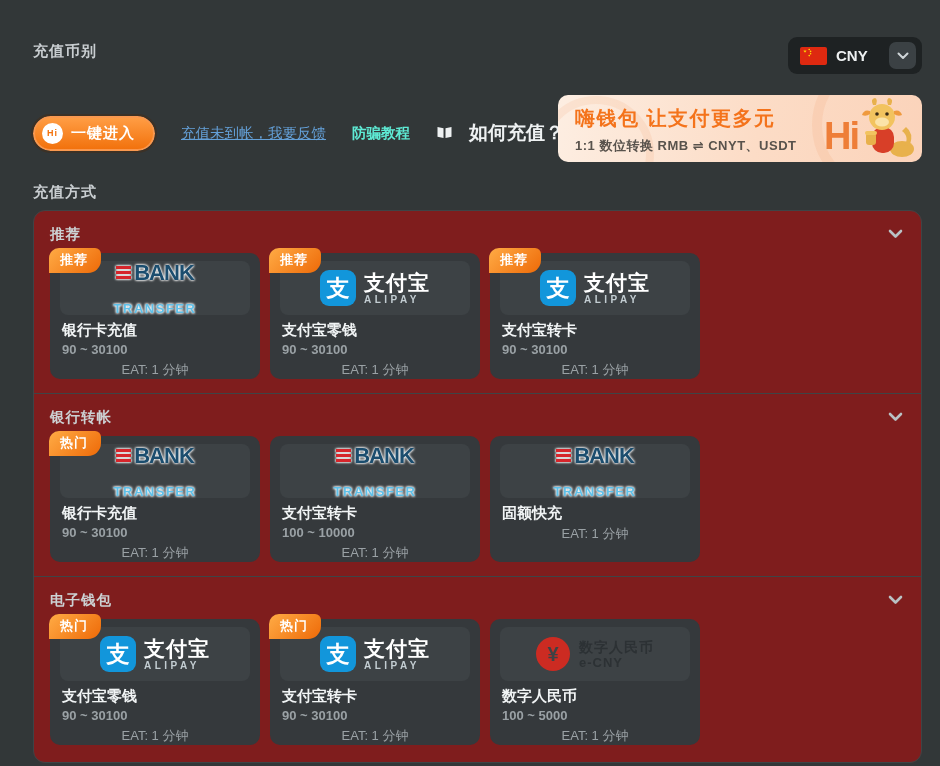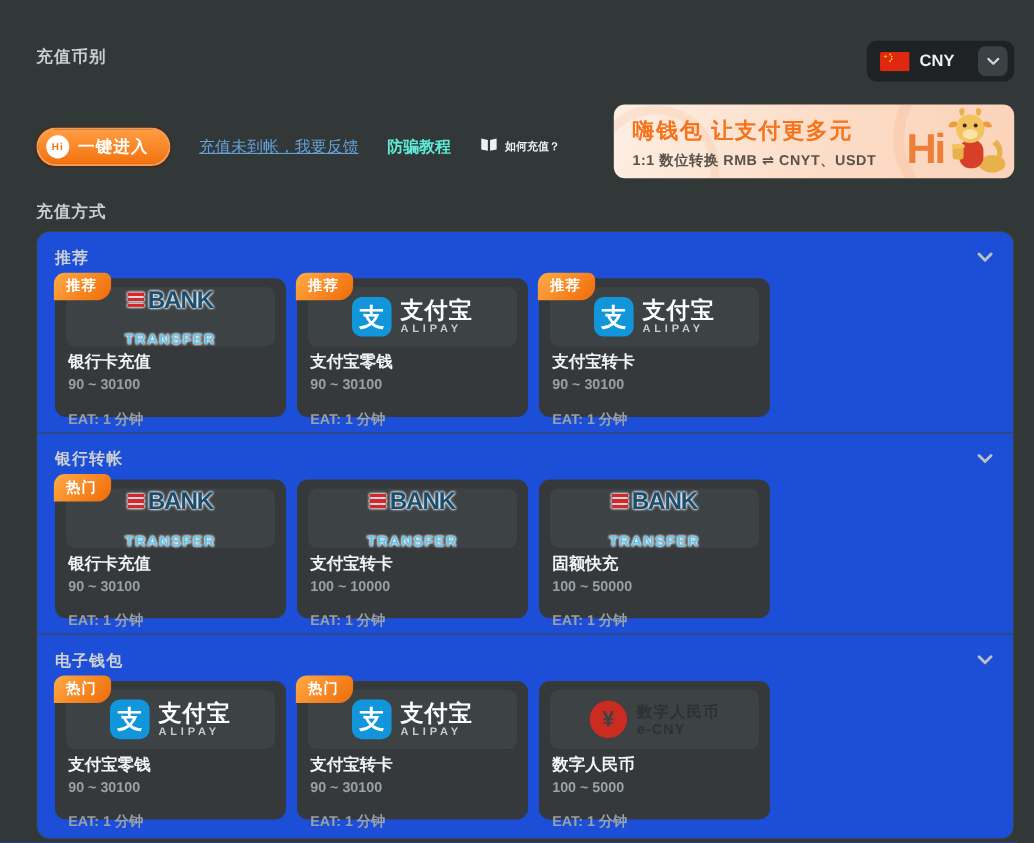--- a/index.html
+++ b/index.html
@@ -17,54 +17,54 @@
 
   
   .actions { position:absolute; left:33px; top:114px; height:38px; display:flex; align-items:center; gap:26px; }
   .quick-btn { display:flex; align-items:center; gap:8px; background:linear-gradient(180deg,#ff9d44,#f2720d);
     border:2px solid #f9984f; outline:2px solid #3c3126; border-radius:18px; padding:5px 18px 5px 7px;
     color:#fff; font-weight:bold; font-size:15px; cursor:pointer; font-family:inherit; letter-spacing:1px; }
   .qicon { width:21px; height:21px; border-radius:50%; background:#fff; color:#f2720d; font-size:9px; font-weight:bold;
     display:flex; align-items:center; justify-content:center; }
   .feedback-link { color:#64a0d8; font-size:14.5px; text-decoration:underline; cursor:pointer; }
   .anti-fraud { color:#5eead4; font-size:14.5px; font-weight:bold; cursor:pointer; }
-  .howto { display:flex; align-items:center; gap:6px; color:#eef1f2; font-size:10px; font-weight:bold; cursor:pointer; }
+  .howto { display:flex; align-items:center; gap:16px; color:#eef1f2; font-size:19px; font-weight:bold; cursor:pointer; }
 
   
   .banner { position:absolute; right:18px; top:95px; width:364px; height:67px; border-radius:10px; overflow:hidden;
     background:linear-gradient(100deg,#fdeee2 0%,#fcdcc6 55%,#fbd3ba 100%); cursor:pointer; }
   .banner::before { content:""; position:absolute; right:-30px; top:-40px; width:120px; height:120px; border-radius:50%;
     border:10px solid rgba(238,130,60,.10); }
   .banner::after { content:""; position:absolute; left:-20px; bottom:-50px; width:100px; height:100px; border-radius:50%;
     border:8px solid rgba(238,130,60,.10); }
   .banner-text { position:absolute; left:17px; top:10px; z-index:2; }
   .banner-title { font-size:20px; font-weight:800; color:#f4731b; letter-spacing:1.5px; }
   .banner-sub { margin-top:5px; font-size:13px; font-weight:bold; color:#58524c; letter-spacing:.5px; }
   .banner-art { position:absolute; right:2px; top:0; width:140px; height:67px; z-index:1; }
   .hi-logo { position:absolute; right:62px; bottom:4px; font-size:38px; font-weight:800; color:#ee7e38; letter-spacing:-2px; }
   .dragon { position:absolute; right:4px; top:2px; }
 
   
   .methods-title { position:absolute; left:33px; top:183px; font-size:15px; font-weight:bold; color:#c9ced1; letter-spacing:1px; }
-  .panel { position:absolute; left:33px; right:18px; top:210px; height:553px; background:#1d4ed8;
+  .panel { position:absolute; left:33px; right:18px; top:210px; height:553px; background:#7f1d1d;
     border:1px solid #3e4446; border-radius:12px; overflow:hidden; }
   .section { padding:12px 16px 14px; }
   .section + .section { border-top:1px solid #3e4446; }
   .section-head { display:flex; align-items:center; justify-content:space-between; height:22px; margin-bottom:8px; }
   .section-title { font-size:14.5px; font-weight:bold; color:#ccd1d3; letter-spacing:1px; }
   .section-chevron { cursor:pointer; display:flex; align-items:center; padding:2px; }
 
   .card-row { display:flex; gap:10px; }
   .card { position:relative; width:210px; height:126px; background:#35393c; border-radius:10px; padding:8px 12px; cursor:pointer; }
   .badge { position:absolute; top:-5px; left:-1px; z-index:3; background:linear-gradient(135deg,#ffab45,#ee6a08);
     color:#fff; font-size:13px; font-weight:bold; padding:3px 13px 4px 11px; border-radius:10px 6px 13px 0; letter-spacing:1px; }
   .plate { height:54px; border-radius:8px; background:#3d4245; display:flex; align-items:center; justify-content:center; margin:0 -2px 6px; }
   .card-name { font-size:15px; font-weight:bold; color:#f1f4f5; line-height:18px; margin-top:3px; }
   .card-range { font-size:13px; font-weight:bold; color:#9aa1a5; line-height:16px; margin-top:3px; }
-  .card-eat { font-size:13px; font-weight:bold; color:#9aa1a5; line-height:16px; margin-top:15px; }
+  .card-eat { font-size:13px; font-weight:normal; color:#9aa1a5; line-height:16px; margin-top:4px;text-align:center; }
 
   
   .logo { display:flex; align-items:center; justify-content:center; }
   .bank-logo { flex-direction:column; line-height:1; filter:drop-shadow(0 0 1px #fff) drop-shadow(0 0 1px #fff); }
   .bank-top { display:flex; align-items:center; gap:3px; }
   .bank-bars { width:15px; height:13px; background:linear-gradient(#d6252b 0 3px,transparent 3px 5px,#d6252b 5px 8px,transparent 8px 10px,#d6252b 10px 13px); }
   .bank-word { font-size:22px; font-weight:800; color:#1b4d6e; letter-spacing:-1px; }
   .bank-sub { font-size:13px; font-weight:800; color:#5fc0e8; letter-spacing:1.5px; margin-top:18px; text-align:center; }
   .alipay-logo { gap:8px; }
   .ali-square { width:36px; height:36px; background:#1296db; border-radius:9px; color:#fff; font-size:23px; font-weight:bold;
@@ -266,21 +266,20 @@
       <div class="logo bank-logo">
         <div class="bank-top">
           <span class="bank-bars"></span>
           <span class="bank-word">BANK</span>
         </div>
         <div class="bank-sub">TRANSFER</div>
       </div>
 
     </div>
     <div class="card-name">固额快充</div>
-    <div class="card-range">100 ~ 50000</div>
     <div class="card-eat">EAT: 1 分钟</div>
   </div>
 </div>
   </div>
 
   <div class="section">
     <div class="section-head">
       <span class="section-title">电子钱包</span>
       <span class="section-chevron">
         <svg width="15" height="10" viewBox="0 0 15 10">

